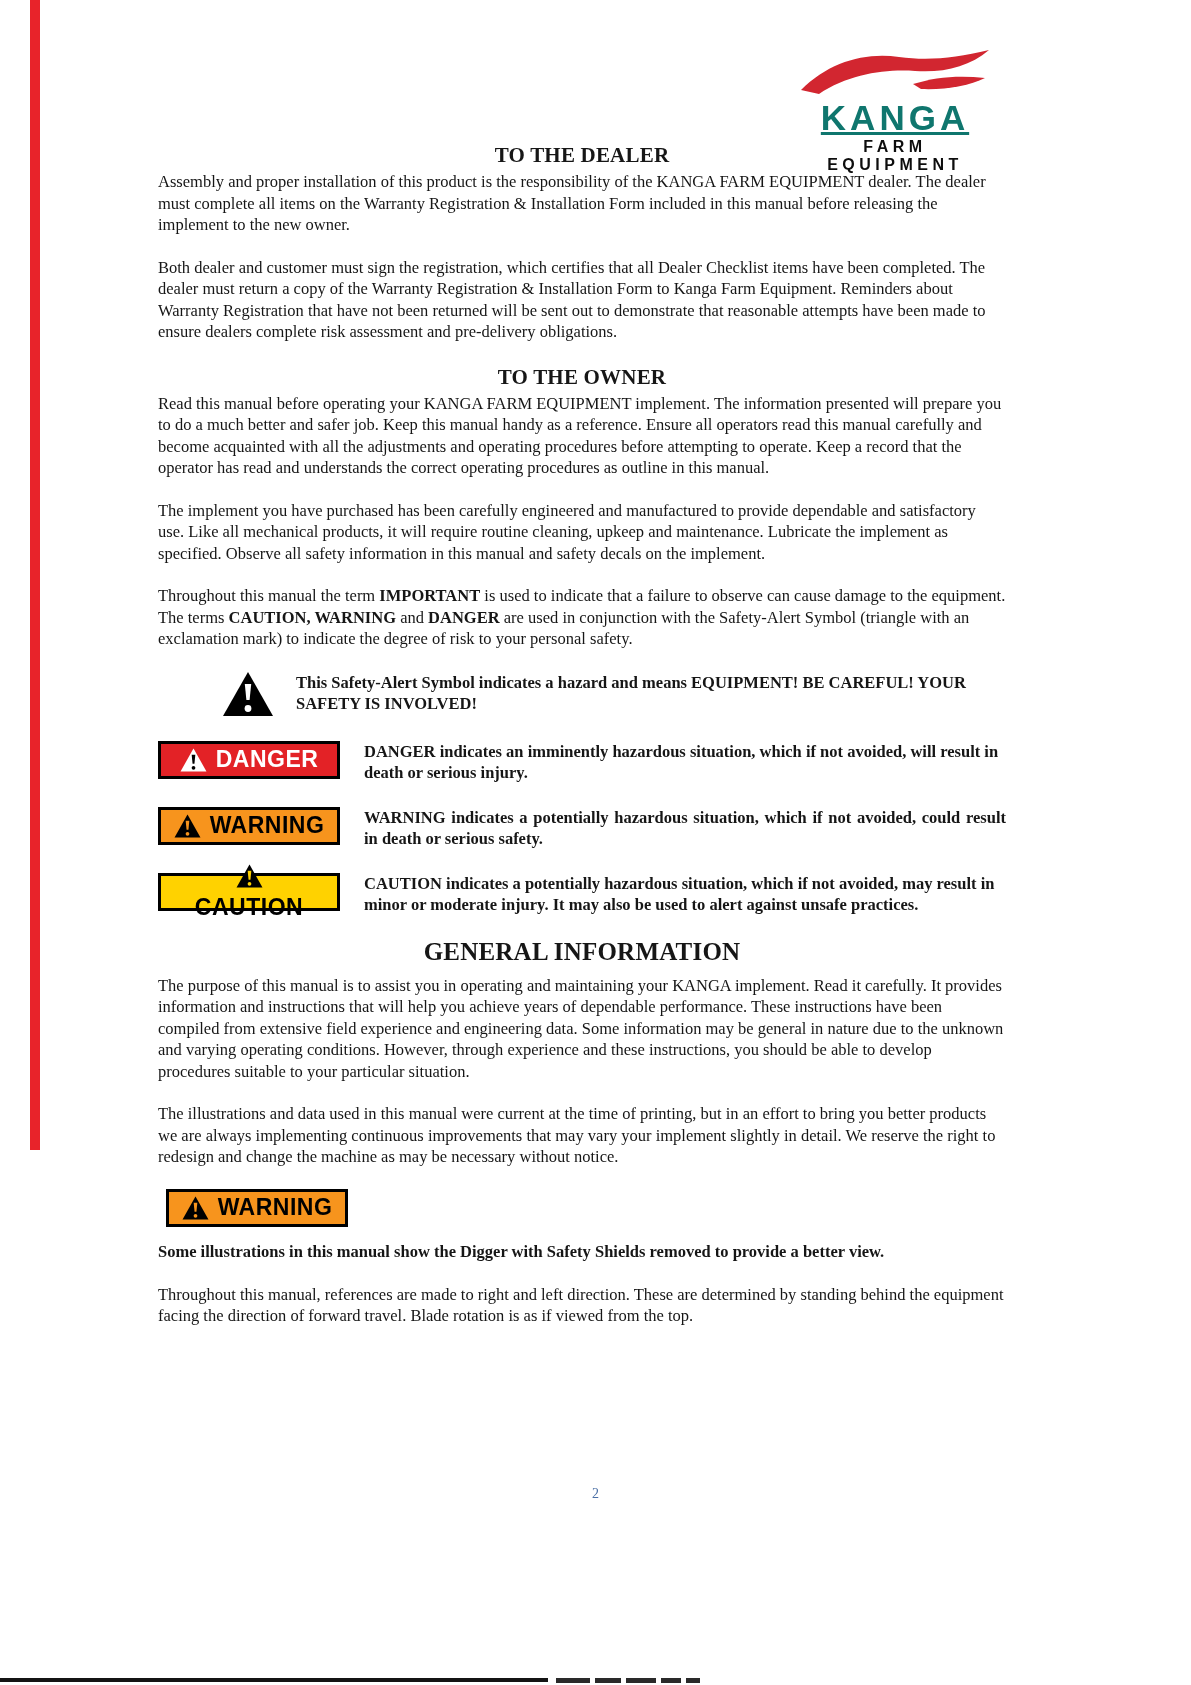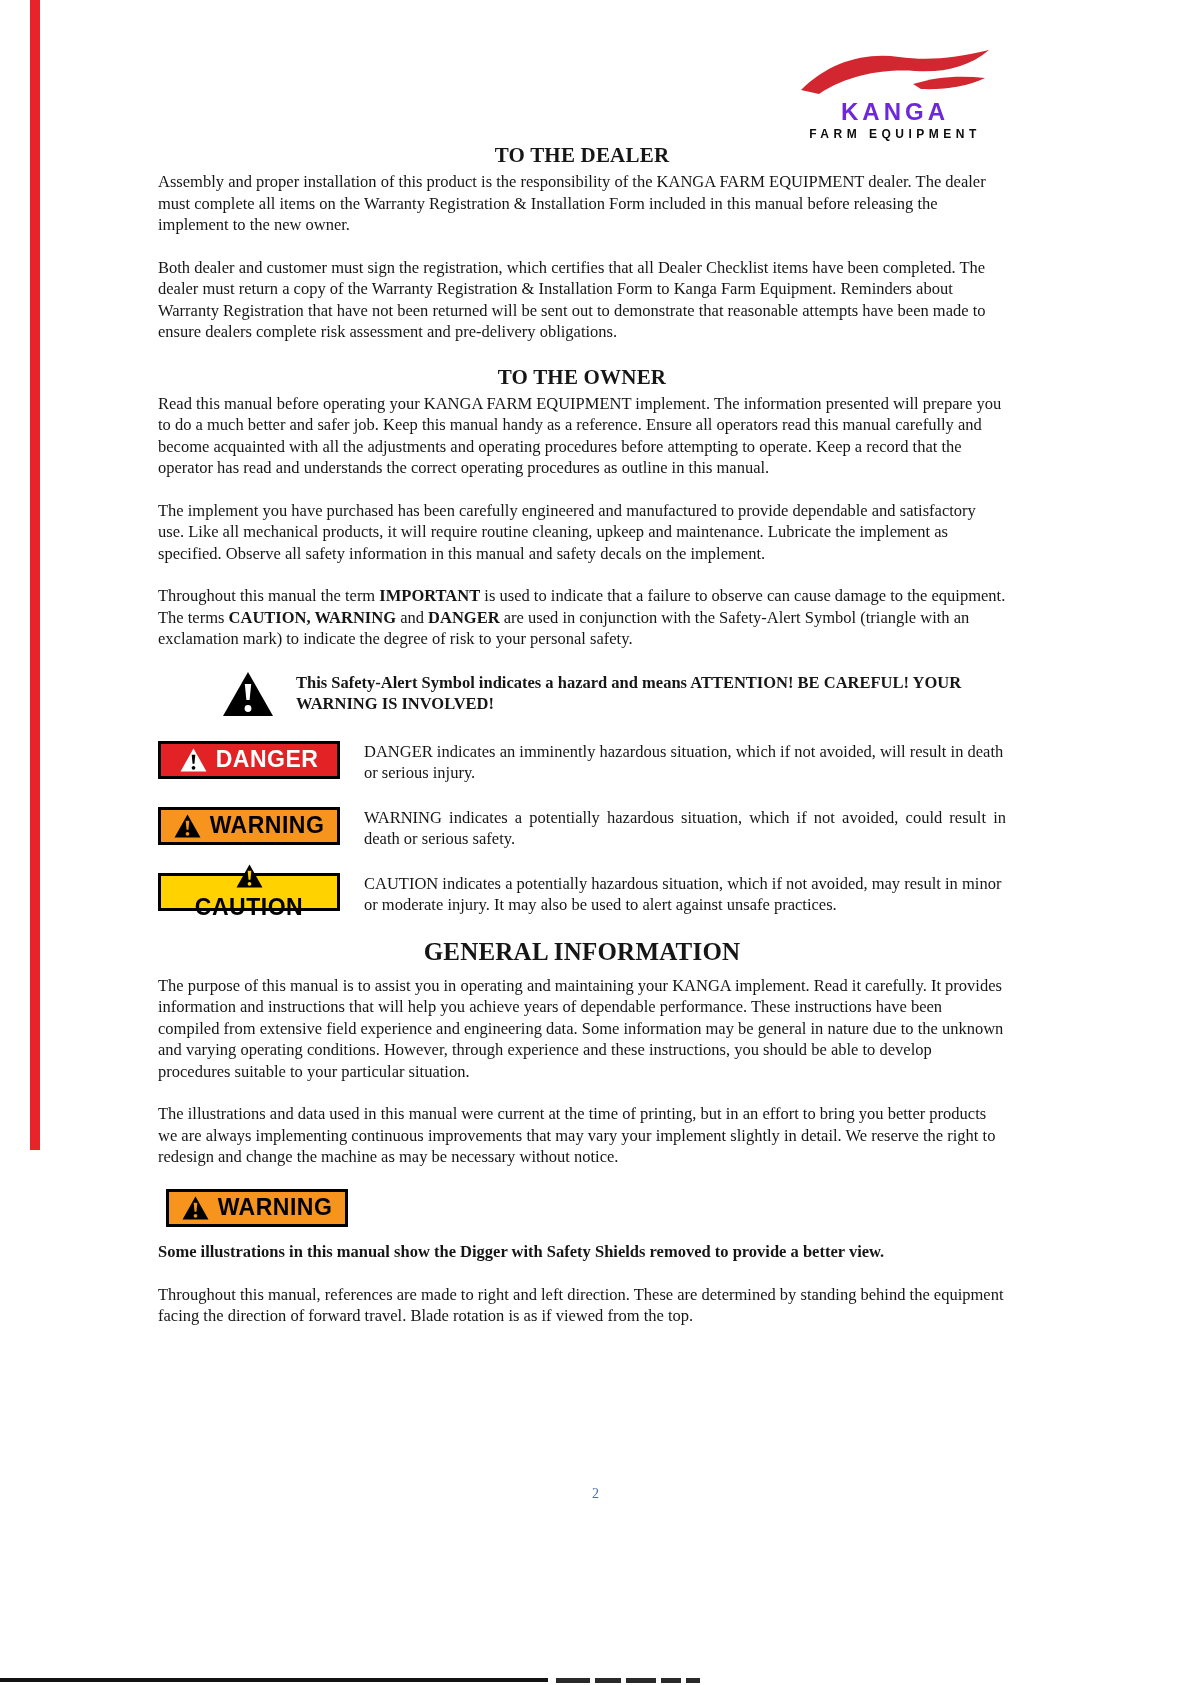--- a/index.html
+++ b/index.html
@@ -8,39 +8,39 @@
     width:1191px; height:1685px; position:relative; overflow:hidden;
     font-family:"Liberation Serif", serif; color:#161616;
   }
   .page { position:absolute; inset:0; background:#fff; }
 
   .red-stripe { position:absolute; left:30px; top:0; width:10px; height:1150px; background:var(--stripe_red,#e8232a); }
 
   .logo { position:absolute; top:48px; left:795px; width:200px; text-align:center; }
   .logo .swoosh { display:block; margin:0 auto 0 auto; }
   .logo .name {
-    font-family:"Liberation Sans", sans-serif; font-weight:700; font-size:24px;
-    letter-spacing:4px; color:#6d28d9; line-height:1; margin-top:-4px;
+    font-family:"Liberation Sans", sans-serif; font-weight:700; font-size:35px;
+    letter-spacing:4px; color:#0f766e; line-height:1; margin-top:-4px;text-decoration:underline;
   }
   .logo .sub {
-    font-family:"Liberation Sans", sans-serif; font-weight:700; font-size:12px;
+    font-family:"Liberation Sans", sans-serif; font-weight:700; font-size:16px;
     letter-spacing:4.5px; color:#0d0d0d; margin-top:3px;
   }
 
   .content { position:absolute; left:158px; top:142px; width:848px; font-size:16.5px; line-height:21.5px; }
 
   .h-center {
     text-align:center; font-weight:700; font-size:21px; line-height:26px;
     margin-bottom:3px; letter-spacing:0.2px;
   }
   .h-general { margin-top:0; margin-bottom:10px; font-size:25px; }
   .para { margin-bottom:21px; }
 
   .alert-row { display:flex; align-items:flex-start; gap:24px; margin-bottom:23px; }
-  .alert-row .alert-text { font-weight:400; margin-bottom:0; max-width:660px; }
+  .alert-row .alert-text { font-weight:700; margin-bottom:0; max-width:660px; }
   .alert-row.justify .alert-text { text-align:justify; }
 
   .safety-row { display:flex; align-items:flex-start; gap:22px; margin-left:64px; margin-bottom:24px; }
   .safety-row .alert-text { font-weight:700; max-width:695px; margin-top:1px; }
 
   .badge {
     display:flex; align-items:center; justify-content:center; gap:9px;
     width:182px; height:38px; flex-shrink:0;
     border:3px solid #000;
     font-family:"Liberation Sans", sans-serif; font-weight:700; font-size:23px; letter-spacing:0.5px;
@@ -99,21 +99,21 @@
     <p class="para"><span>Throughout this manual the term </span><strong>IMPORTANT</strong><span> is used to indicate that a failure to observe can cause damage to the equipment.  The terms </span><strong>CAUTION, WARNING</strong><span> and </span><strong>DANGER</strong><span> are used in conjunction with the Safety-Alert Symbol (triangle with an exclamation mark) to indicate the degree of risk to your personal safety.</span></p>
 
     <div class="safety-row">
       <span class="tri-icon">
         <svg width="52" height="46" viewBox="0 0 52 46">
           <path d="M26 1 L51 45 L1 45 Z" fill="#000"></path>
           <path d="M22.8 13 h6.4 l-1.6 16 h-3.2 Z" fill="#fff"></path>
           <circle cx="26" cy="37.5" r="3.4" fill="#fff"></circle>
         </svg>
       </span>
-      <p class="alert-text">This Safety-Alert Symbol indicates a hazard and means ATTENTION!  BE CAREFUL! YOUR WARNING IS INVOLVED!</p>
+      <p class="alert-text">This Safety-Alert Symbol indicates a hazard and means EQUIPMENT!  BE CAREFUL! YOUR SAFETY IS INVOLVED!</p>
     </div>
 
     <div class="alert-row">
       <div class="badge badge-danger">
         <span class="tri-icon">
           <svg width="27" height="24" viewBox="0 0 52 46">
             <path d="M26 1 L51 45 L1 45 Z" fill="#fff"></path>
             <path d="M22.5 13 h7 l-1.7 17 h-3.6 Z" fill="#000"></path>
             <circle cx="26" cy="38" r="3.6" fill="#000"></circle>
           </svg>

